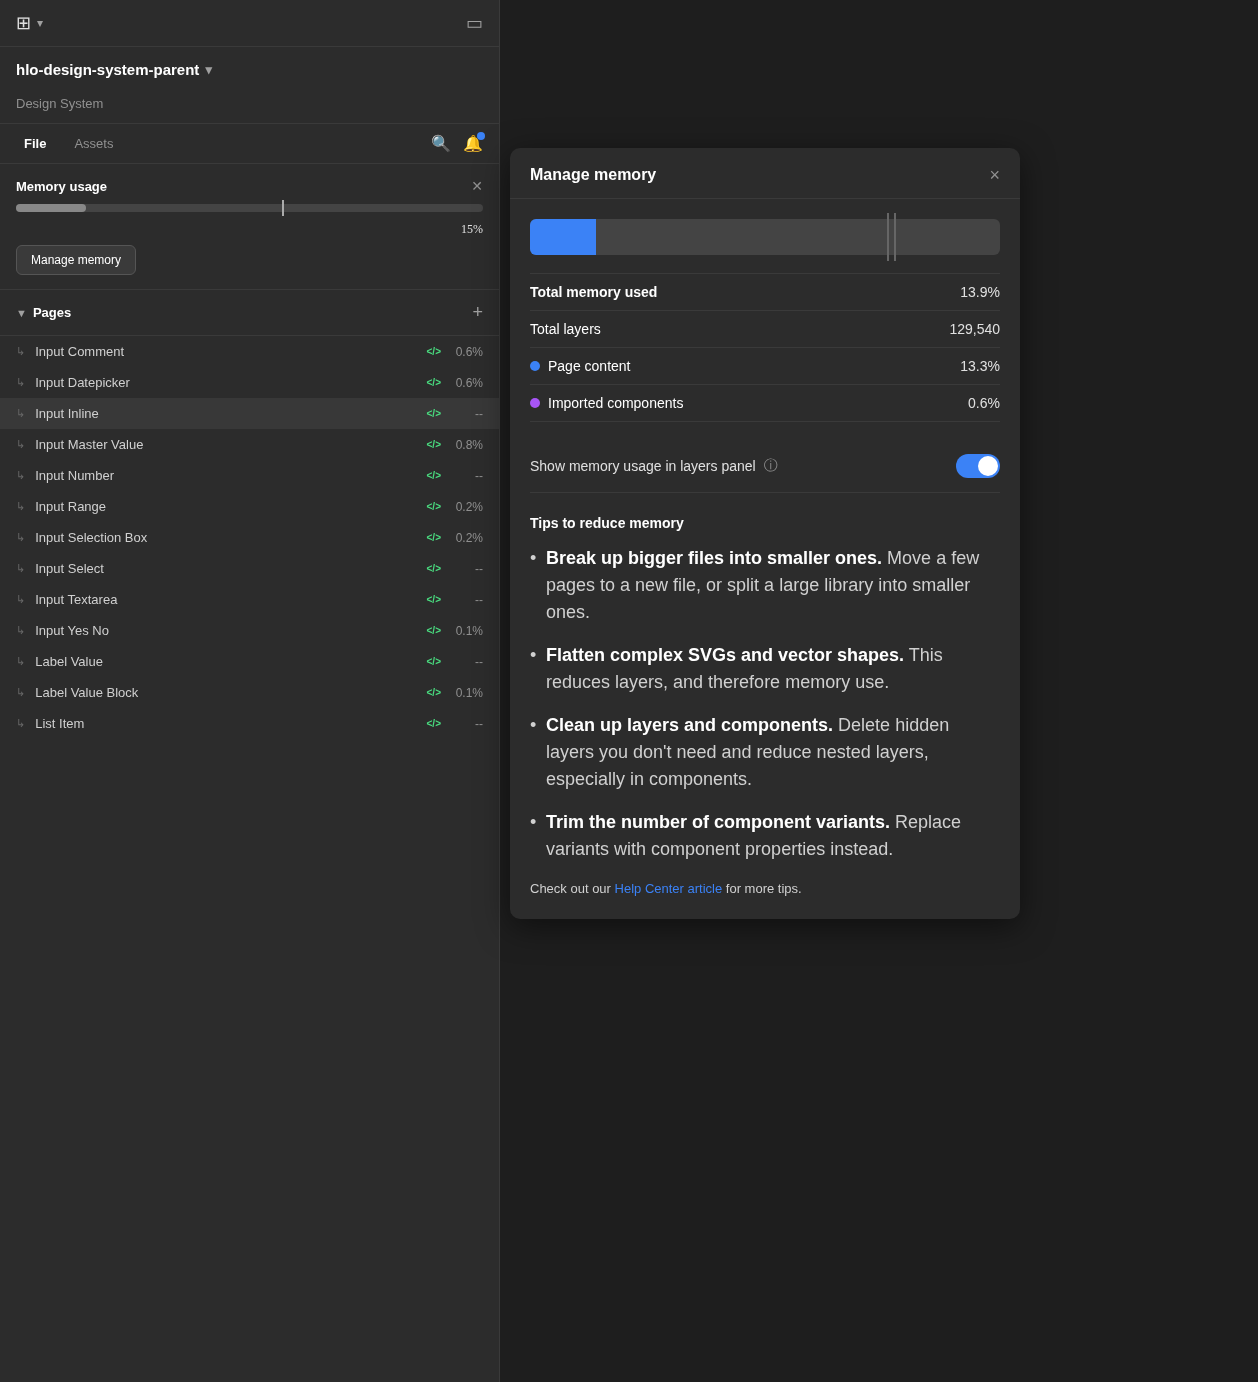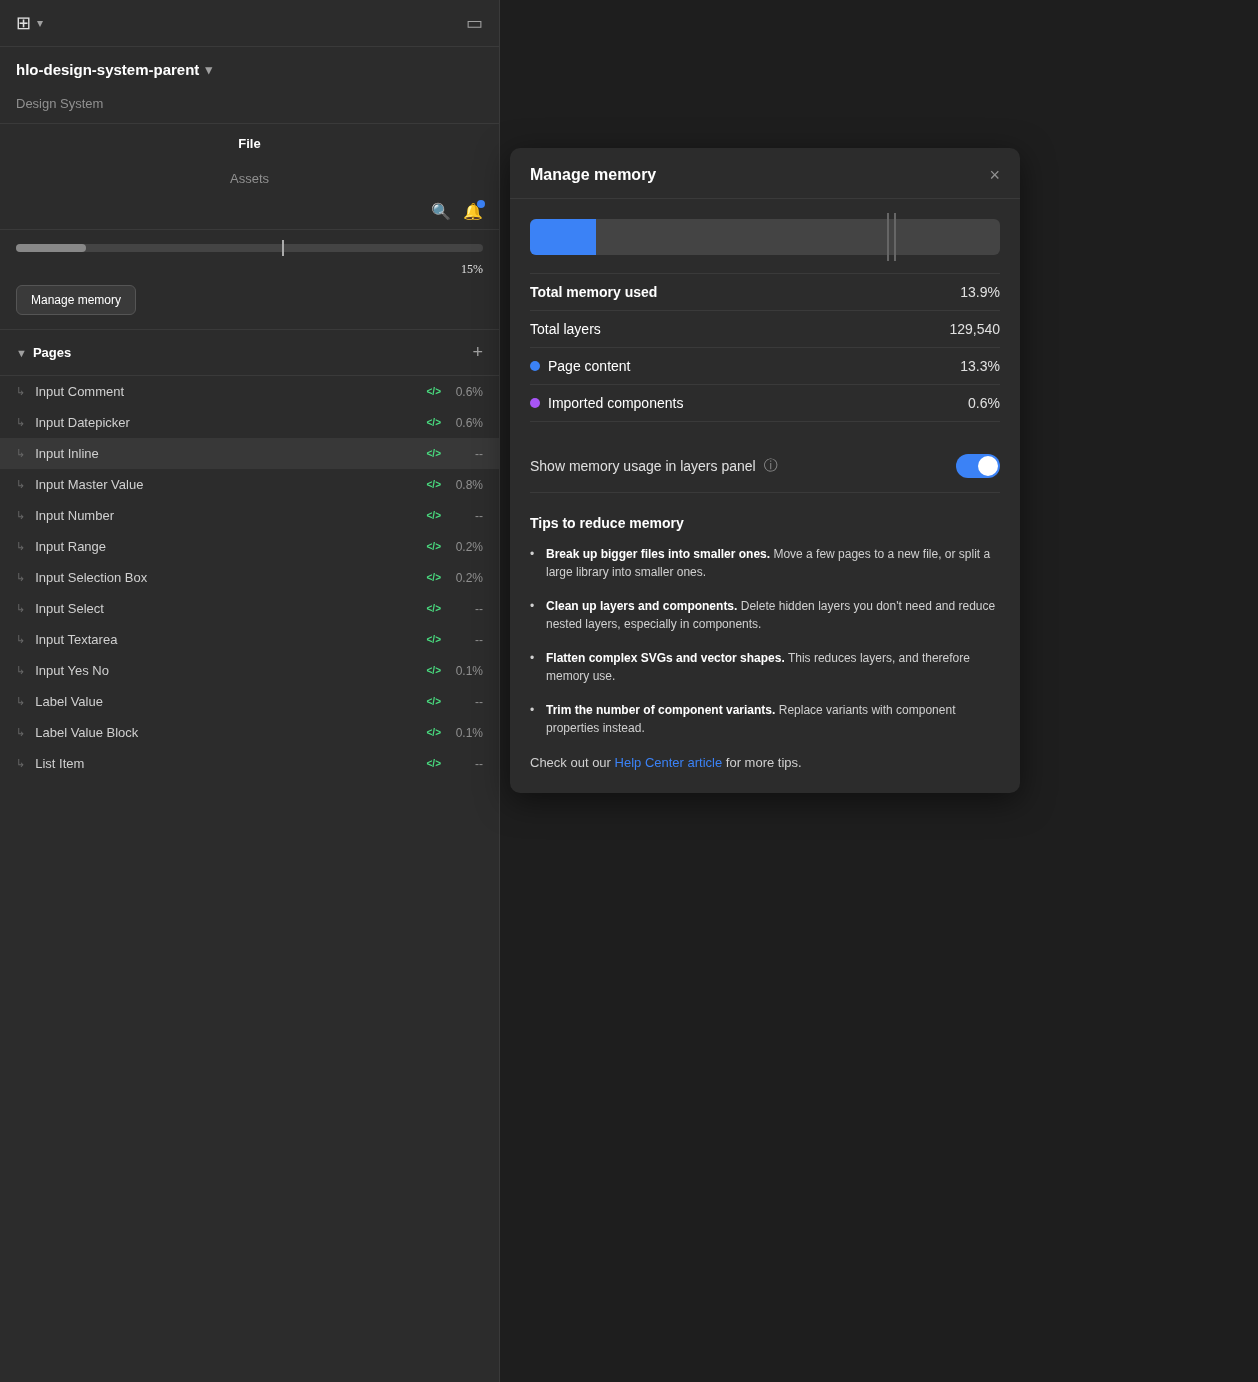--- a/index.html
+++ b/index.html
@@ -71,21 +71,20 @@
       font-size: 13px;
       margin-top: 18px;
     }
 
     .tabs-bar {
       display: flex;
       align-items: center;
       padding: 8px 16px;
       border-bottom: 1px solid #3a3a3a;
       gap: 12px;
-      flex-direction: column;
     }
 
     .tab {
       color: #ffffff;
       font-size: 13px;
       font-weight: 600;
       padding: 4px 8px;
       border-radius: 6px;
       cursor: pointer;
     }
@@ -422,21 +421,21 @@
       font-size: 14px;
       font-weight: 700;
       margin-bottom: 14px;
     }
 
     .tip-item {
       margin-bottom: 16px;
       padding-left: 16px;
       position: relative;
       color: #d0d0d0;
-      font-size: 12px;
+      font-size: 18px;
       line-height: 1.5;
     }
 
     .tip-item::before {
       content: '•';
       position: absolute;
       left: 0;
       top: 0;
       color: #d0d0d0;
     }
@@ -500,20 +499,24 @@
     <div class="tab-icons">
       <span class="tab-icon">🔍</span>
       <span class="tab-icon tab-icon-wrap" style="position:relative;display:inline-block;">
         🔔
         <span class="notification-dot"></span>
       </span>
     </div>
   </div>
 
   <div class="memory-section">
+    <div class="memory-header">
+      <span class="memory-title">Memory usage</span>
+      <span class="close-x">✕</span>
+    </div>
     <div class="memory-bar-container">
       <div class="memory-bar-fill"></div>
       <div class="memory-bar-marker"></div>
     </div>
     <div class="memory-percent">15%</div>
     <button class="manage-memory-btn">Manage memory</button>
   </div>
 
   <div class="pages-section">
     <div class="pages-header">
@@ -656,27 +659,27 @@
 
     <div class="tips-section">
       <div class="tips-title">Tips to reduce memory</div>
 
       <div class="tip-item">
         <span class="tip-bold">Break up bigger files into smaller ones.</span>
         <span> Move a few pages to a new file, or split a large library into smaller ones.</span>
       </div>
 
       <div class="tip-item">
+        <span class="tip-bold">Flatten complex SVGs and vector shapes.</span>
+        <span> This reduces layers, and therefore memory use.</span>
+      </div>
+
+      <div class="tip-item">
         <span class="tip-bold">Clean up layers and components.</span>
         <span> Delete hidden layers you don't need and reduce nested layers, especially in components.</span>
-      </div>
-
-      <div class="tip-item">
-        <span class="tip-bold">Flatten complex SVGs and vector shapes.</span>
-        <span> This reduces layers, and therefore memory use.</span>
       </div>
 
       <div class="tip-item">
         <span class="tip-bold">Trim the number of component variants.</span>
         <span> Replace variants with component properties instead.</span>
       </div>
 
       <div class="help-text">
         <span>Check out our </span>
         <a class="help-link" href="#">Help Center article</a>

